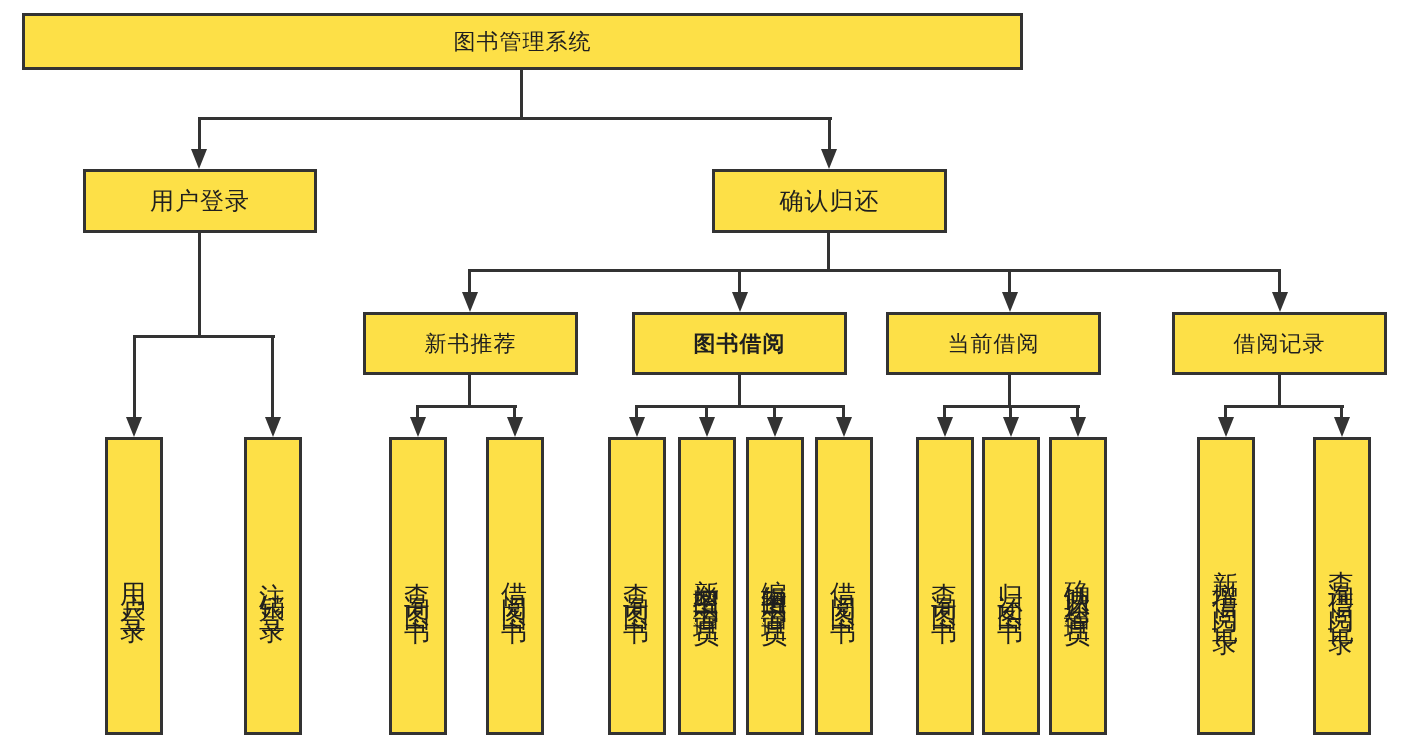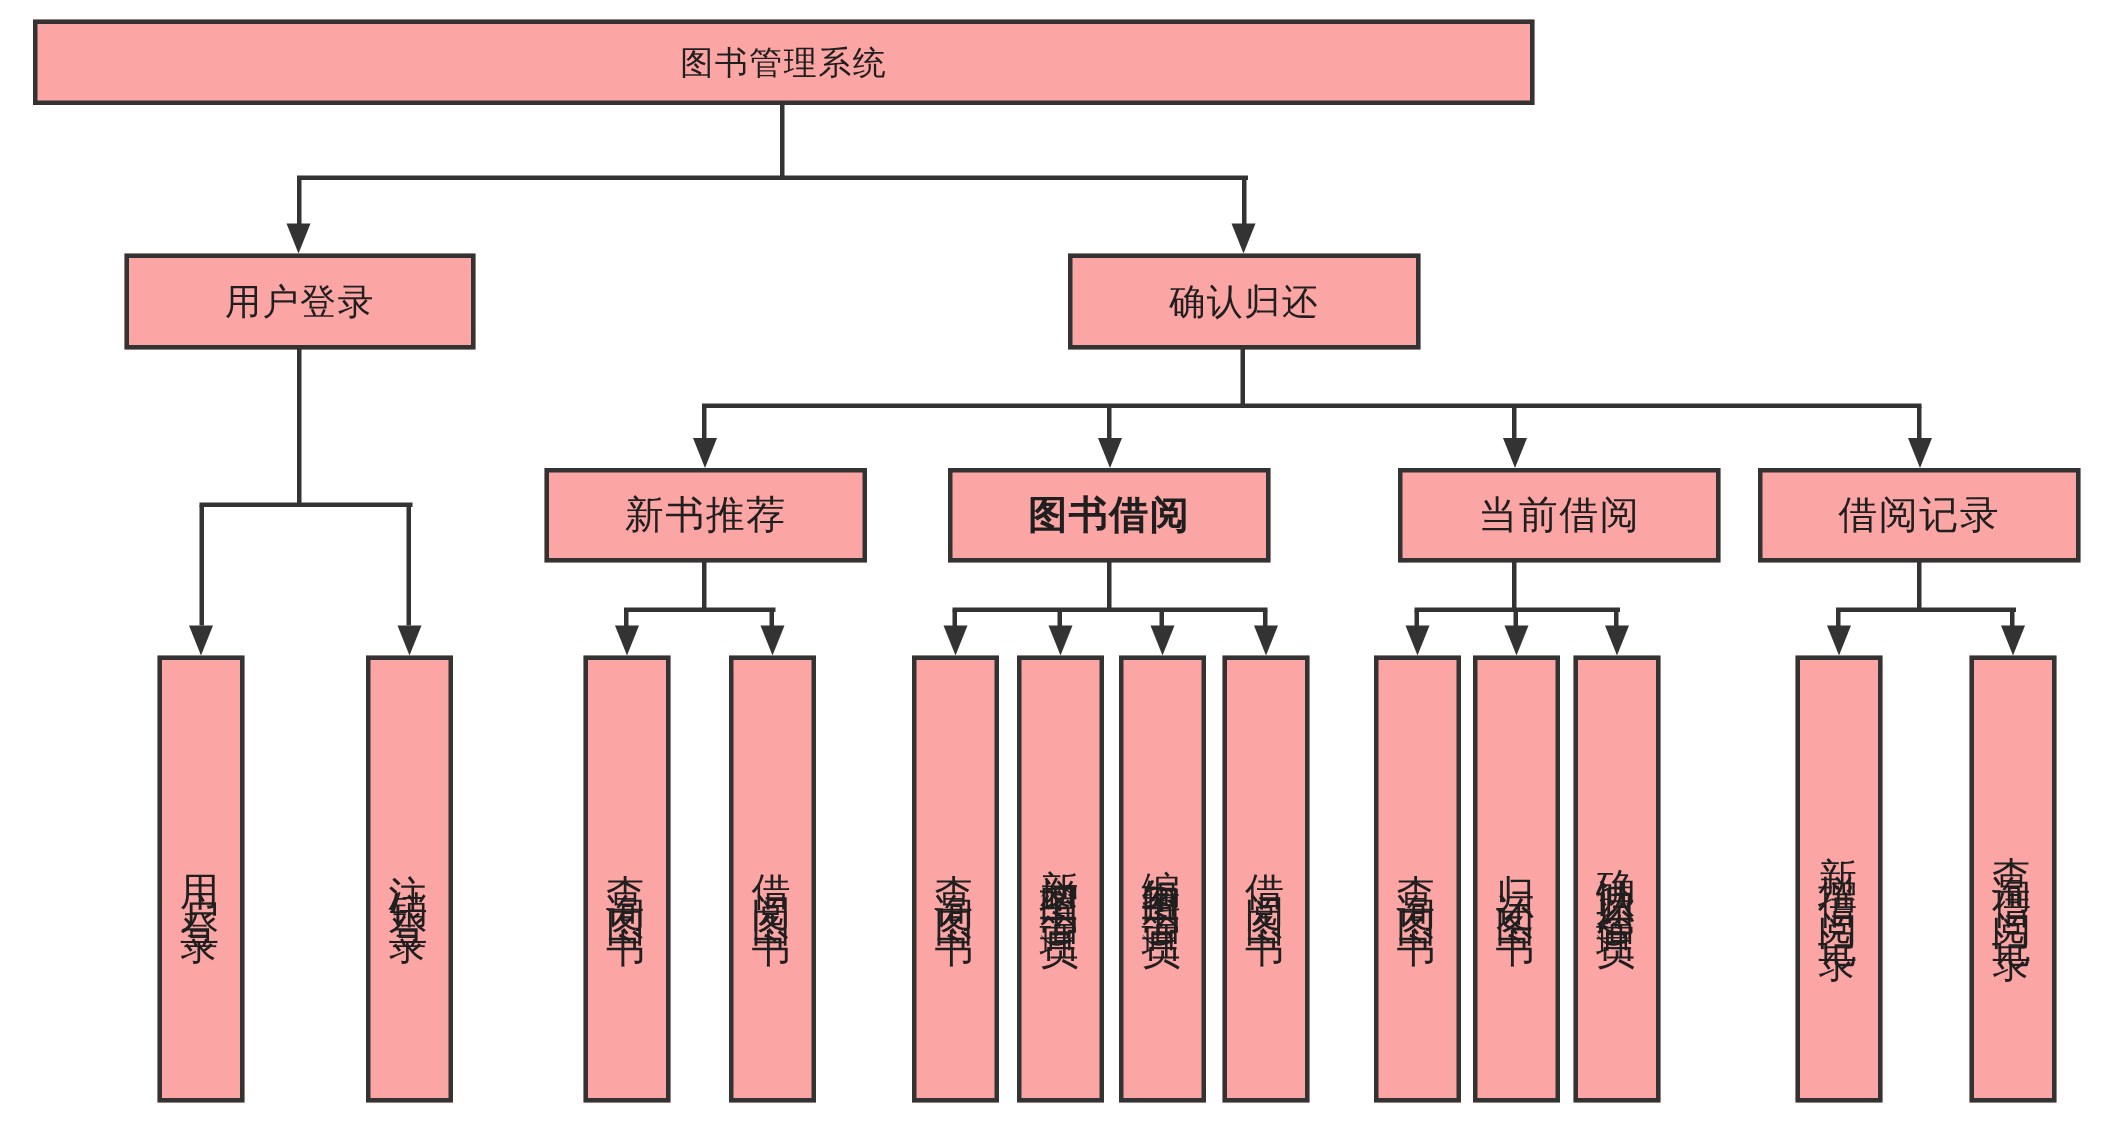--- a/index.html
+++ b/index.html
@@ -8,29 +8,29 @@
     width:1405px;height:747px;
     background:#ffffff;
     font-family:"Liberation Sans",sans-serif;
     color:#1f1f1f;
     overflow:hidden;
   }
   .node{
     position:absolute;
     box-sizing:border-box;
     border:3px solid #333333;
-    background:#fca5a5;
+    background:#fde047;
     display:flex;
     align-items:center;
     justify-content:center;
     text-align:center;
   }
   .lvl-root{font-size:22px;letter-spacing:1px;}
   .lvl-2{font-size:24px;letter-spacing:1px;}
-  .lvl-3{font-size:26px;letter-spacing:1px;}
+  .lvl-3{font-size:22px;letter-spacing:1px;}
   .leaf{
     writing-mode:vertical-rl;
     text-orientation:mixed;
     font-size:26px;
   }
   .len4{letter-spacing:12px;}
   .len6{letter-spacing:12px;}
   .len8{letter-spacing:6px;}
   .v,.h{position:absolute;background:#333333;}
   .v{width:3px;}
@@ -70,21 +70,21 @@
   </div>
 
   <div class="node lvl-3" style="left:363px;top:312px;width:215px;height:63px;">
     <span>新书推荐</span>
   </div>
 
   <div class="node lvl-3" style="left:632px;top:312px;width:215px;height:63px;font-weight:bold;">
     <span>图书借阅</span>
   </div>
 
-  <div class="node lvl-3" style="left:932px;top:312px;width:215px;height:63px;">
+  <div class="node lvl-3" style="left:886px;top:312px;width:215px;height:63px;">
     <span>当前借阅</span>
   </div>
 
   <div class="node lvl-3" style="left:1172px;top:312px;width:215px;height:63px;">
     <span>借阅记录</span>
   </div>
 
   <div class="node leaf len4" style="left:105px;top:437px;width:58px;height:298px;">
     <span>用户登录</span>
   </div>

